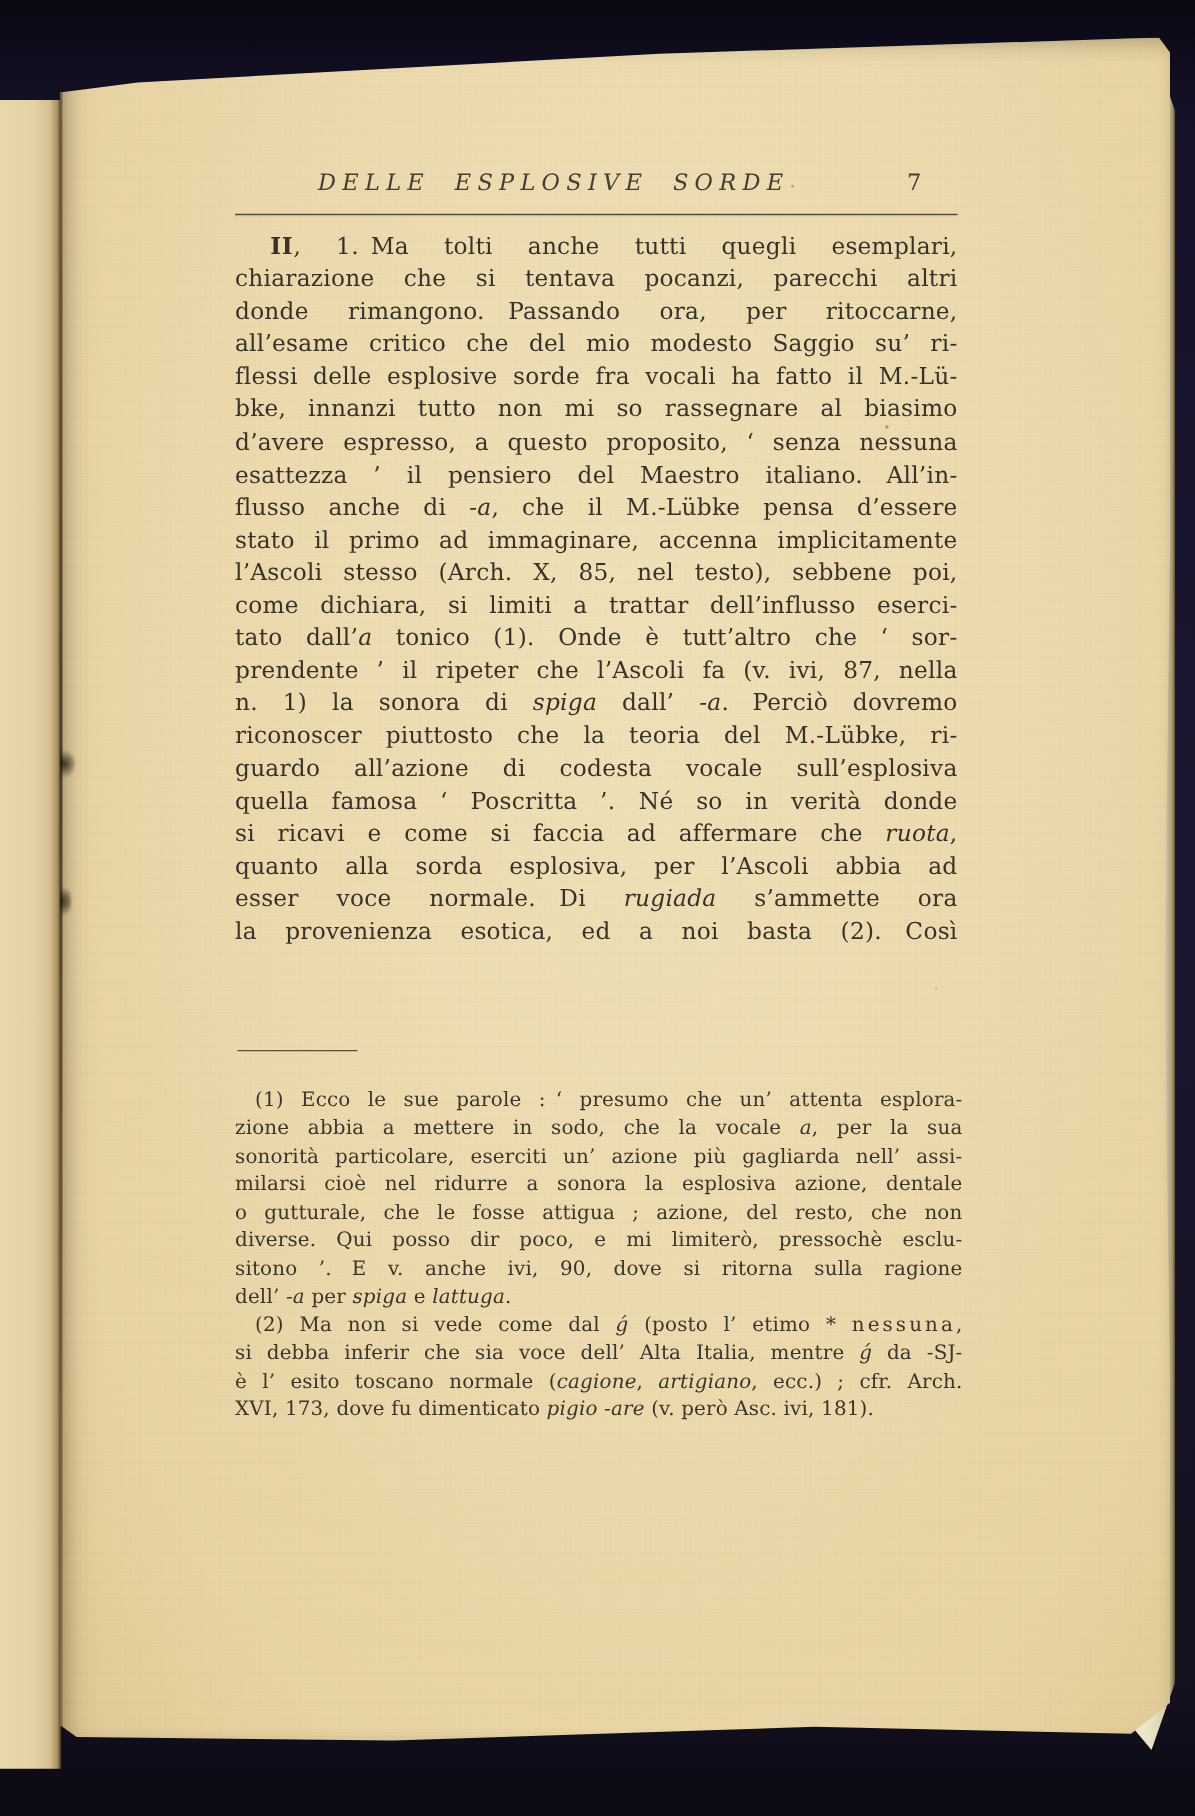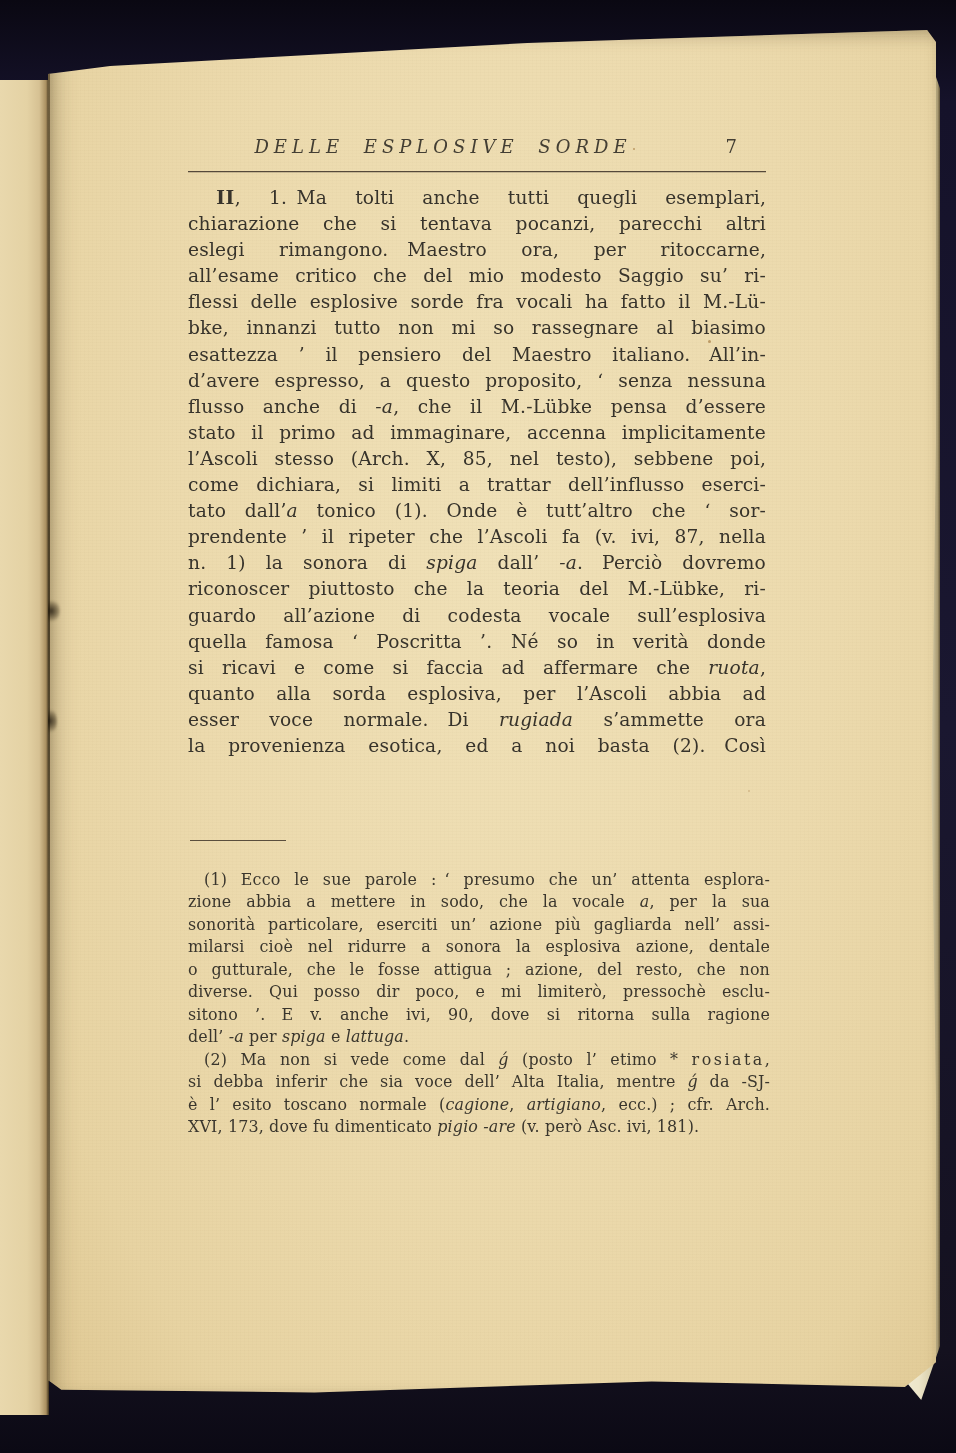--- a/index.html
+++ b/index.html
@@ -83,26 +83,26 @@
   <div class="content">
     <div class="running-head">
       <span class="title">DELLE ESPLOSIVE SORDE</span>
       <span class="pageno">7</span>
     </div>
     <div class="head-rule"></div>
 
     <div class="bodytext">
         <div class="line">  <b>II</b>, 1. Ma tolti anche tutti quegli esemplari,</div>
         <div class="line">chiarazione che si tentava pocanzi, parecchi altri</div>
-        <div class="line">eslegi rimangono. Maestro ora, per ritoccarne,</div>
+        <div class="line">donde rimangono. Passando ora, per ritoccarne,</div>
         <div class="line">all’esame critico che del mio modesto Saggio su’ ri-</div>
         <div class="line">flessi delle esplosive sorde fra vocali ha fatto il M.-Lü-</div>
         <div class="line">bke, innanzi tutto non mi so rassegnare al biasimo</div>
+        <div class="line">d’avere espresso, a questo proposito, ‘ senza nessuna</div>
         <div class="line">esattezza ’ il pensiero del Maestro italiano. All’in-</div>
-        <div class="line">d’avere espresso, a questo proposito, ‘ senza nessuna</div>
         <div class="line">flusso anche di <i>-a</i>, che il M.-Lübke pensa d’essere</div>
         <div class="line">stato il primo ad immaginare, accenna implicitamente</div>
         <div class="line">l’Ascoli stesso (Arch. X, 85, nel testo), sebbene poi,</div>
         <div class="line">come dichiara, si limiti a trattar dell’influsso eserci-</div>
         <div class="line">tato dall’<i>a</i> tonico (1). Onde è tutt’altro che ‘ sor-</div>
         <div class="line">prendente ’ il ripeter che l’Ascoli fa (v. ivi, 87, nella</div>
         <div class="line">n. 1) la sonora di <i>spiga</i> dall’ <i>-a</i>. Perciò dovremo</div>
         <div class="line">riconoscer piuttosto che la teoria del M.-Lübke, ri-</div>
         <div class="line">guardo all’azione di codesta vocale sull’esplosiva</div>
         <div class="line">quella famosa ‘ Poscritta ’. Né so in verità donde</div>
@@ -115,19 +115,19 @@
     <div class="fn-rule"></div>
     <div class="footnotes">
         <div class="line"> (1) Ecco le sue parole : ‘ presumo che un’ attenta esplora-</div>
         <div class="line">zione abbia a mettere in sodo, che la vocale <i>a</i>, per la sua</div>
         <div class="line">sonorità particolare, eserciti un’ azione più gagliarda nell’ assi-</div>
         <div class="line">milarsi cioè nel ridurre a sonora la esplosiva azione, dentale</div>
         <div class="line">o gutturale, che le fosse attigua ; azione, del resto, che non</div>
         <div class="line">diverse. Qui posso dir poco, e mi limiterò, pressochè esclu-</div>
         <div class="line">sitono ’. E v. anche ivi, 90, dove si ritorna sulla ragione</div>
         <div class="line end">dell’ <i>-a</i> per <i>spiga</i> e <i>lattuga</i>.</div>
-        <div class="line"> (2) Ma non si vede come dal <i>ǵ</i> (posto l’ etimo * <span class="sp">rosiata</span>,</div>
+        <div class="line"> (2) Ma non si vede come dal <i>ǵ</i> (posto l’ etimo * <span class="sp">nessuna</span>,</div>
         <div class="line">si debba inferir che sia voce dell’ Alta Italia, mentre <i>ǵ</i> da -SJ-</div>
         <div class="line">è l’ esito toscano normale (<i>cagione</i>, <i>artigiano</i>, ecc.) ; cfr. Arch.</div>
         <div class="line end">XVI, 173, dove fu dimenticato <i>pigio -are</i> (v. però Asc. ivi, 181).</div>
       </div>
   </div>
 </div>
 
 </body></html>

